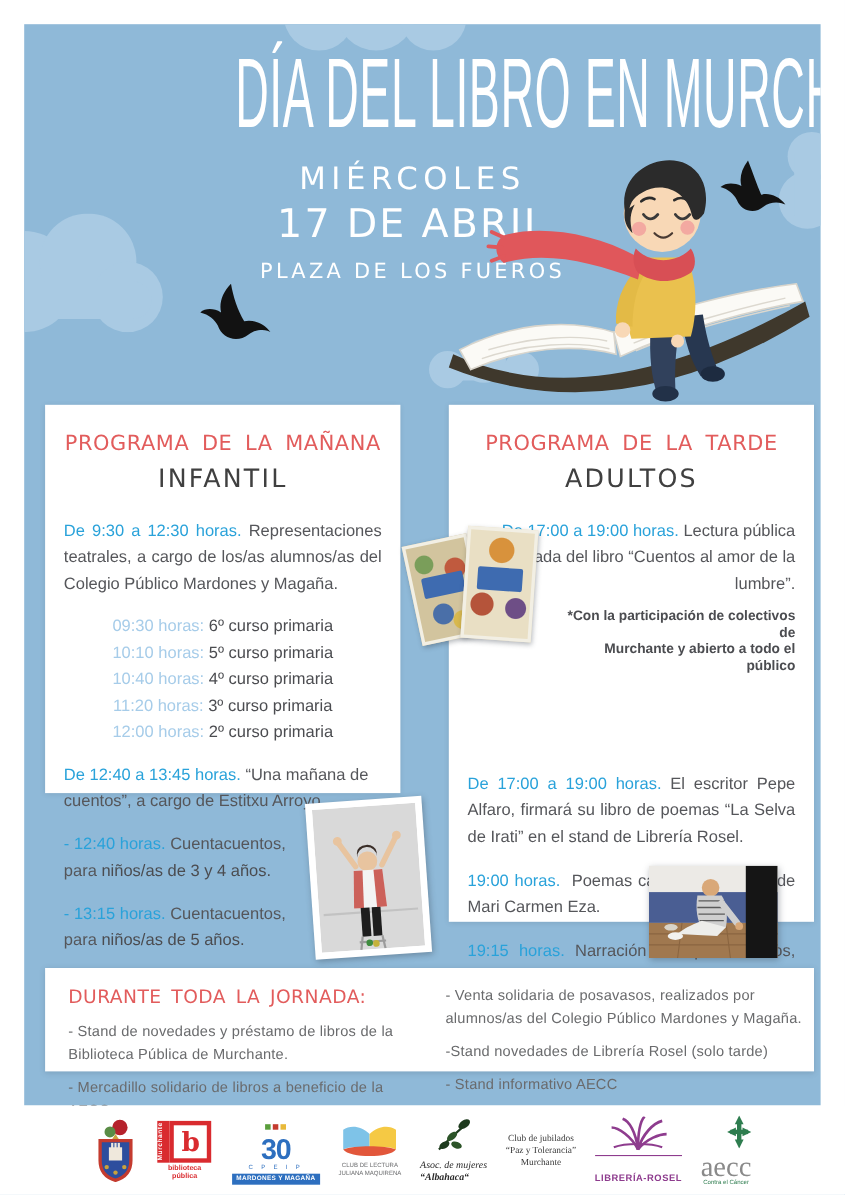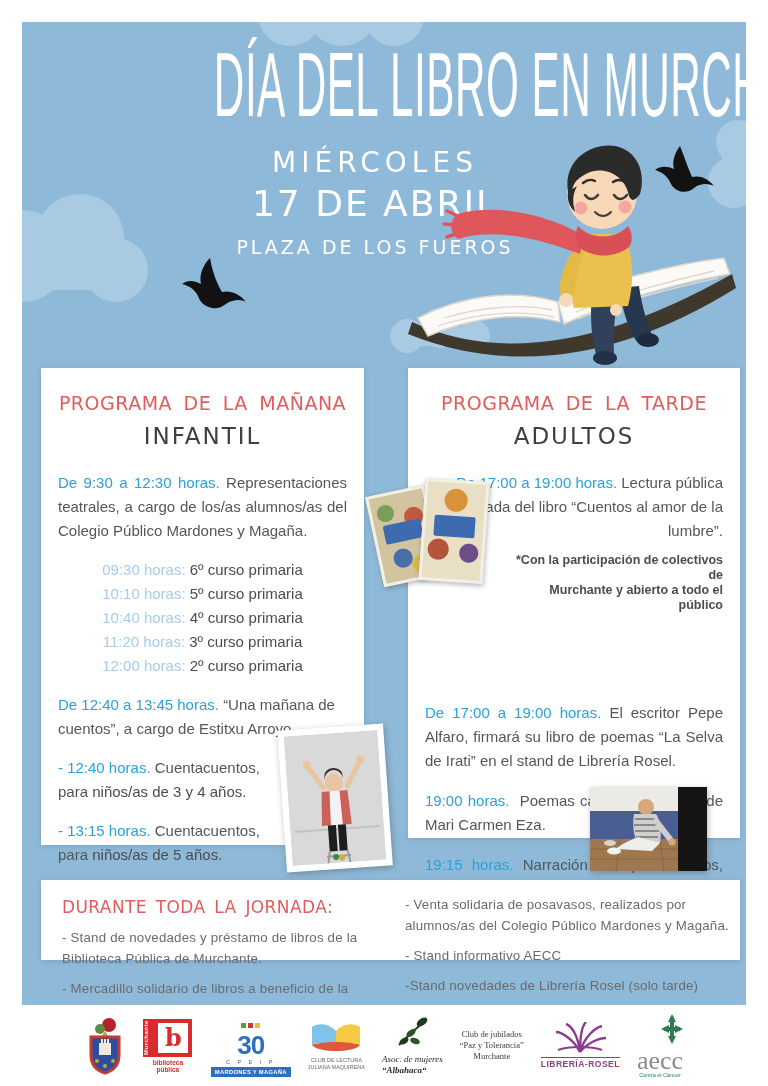--- a/index.html
+++ b/index.html
@@ -16,23 +16,23 @@
          font-size:90px;line-height:1.05;white-space:nowrap;letter-spacing:1px;
          transform:scaleX(.47);transform-origin:50% 0;font-weight:400;}
   .dateblock{position:absolute;top:124px;left:0;width:706px;text-align:center;color:#ffffff;
              font-family:"DejaVu Sans",sans-serif;}
   .weekday{font-size:28px;letter-spacing:5px;}
   .day{font-size:36px;letter-spacing:2px;margin-top:4px;}
   .loc{font-size:19px;letter-spacing:3px;margin-top:12px;}
 
   
   .panel{position:absolute;background:#ffffff;box-shadow:0 1px 5px rgba(60,80,100,.22);z-index:2;}
-  .panel-left{left:19px;top:346px;width:323px;height:477px;}
+  .panel-left{left:19px;top:346px;width:323px;height:353px;}
   .panel-right{left:386px;top:346px;width:332px;height:470px;}
-  .panel-bottom{left:19px;top:858px;width:699px;height:80px;}
+  .panel-bottom{left:19px;top:858px;width:699px;height:94px;}
 
   .phead{margin:24px 8px 0;text-align:center;color:#E25C5C;font-size:19px;letter-spacing:.5px;
          word-spacing:5px;font-family:"DejaVu Sans",sans-serif;}
   .psub{margin:9px 0 0;text-align:center;color:#404040;font-size:23px;letter-spacing:2px;
         font-family:"DejaVu Sans",sans-serif;}
 
   .para{margin:0 17px;color:#55565A;font-size:15px;line-height:24px;}
   .para .t{color:#29A2DA;}
   .para .b{font-weight:normal;color:#4B4C50;}
   .jst{text-align:justify;}
@@ -97,21 +97,21 @@
   .lg-cole .dots span{display:inline-block;width:5px;height:5px;margin:0 1px;}
   .lg-cole .cpeip{color:#2D6FBF;font-size:5.5px;letter-spacing:3px;margin-top:1px;}
   .lg-cole .cbar{background:#2D6FBF;color:#fff;font-size:5.8px;font-weight:bold;padding:2px 4px;margin-top:2px;
                  letter-spacing:.3px;}
   .lg-small{font-family:"Liberation Serif",serif;color:#3A3A3A;font-size:8.5px;line-height:11px;}
   .alba{display:flex;align-items:center;gap:5px;}
   .alba-txt{font-family:"Liberation Serif",serif;font-style:italic;color:#2A2A2A;font-size:9px;line-height:11px;
             text-align:left;}
   .alba-txt .bb{font-weight:bold;}
   .rosel-txt{color:#8E3C8E;font-weight:bold;font-size:8.5px;letter-spacing:.5px;border-top:1px solid #8E3C8E;
-             padding-top:1px;margin-top:1px;}
+             padding-top:15px;margin-top:1px;}
   .aecc{display:flex;align-items:flex-end;gap:6px;}
   .aecc-word{font-family:"Liberation Serif",serif;color:#8A8A8A;font-size:26px;line-height:22px;}
   .aecc-sub{color:#2E7D4F;font-size:5.5px;text-align:center;}
 </style>
 </head>
 <body>
 
 <div class="page">
   <div class="poster">
 
@@ -293,22 +293,22 @@
     </div>
 
     <div class="panel panel-bottom">
       <div class="bhead">DURANTE TODA LA JORNADA:</div>
       <div class="bcol bcol1">
         <div class="bitem">- Stand de novedades y préstamo de libros de la Biblioteca Pública de Murchante.</div>
         <div class="bitem">- Mercadillo solidario de libros a beneficio de la AECC.</div>
       </div>
       <div class="bcol bcol2">
         <div class="bitem">- Venta solidaria de posavasos, realizados por alumnos/as del Colegio Público Mardones y Magaña.</div>
+        <div class="bitem">-Stand novedades de Librería Rosel (solo tarde)</div>
         <div class="bitem">- Stand informativo AECC</div>
-        <div class="bitem">-Stand novedades de Librería Rosel (solo tarde)</div>
       </div>
     </div>
   </div>
 
   <div class="footer">
 
     <div class="logo">
       <svg width="40" height="58" viewBox="0 0 40 58">
         <circle cx="24" cy="8" r="7" fill="#B5222C"></circle>
         <circle cx="15" cy="12" r="5" fill="#5A8C46"></circle>

